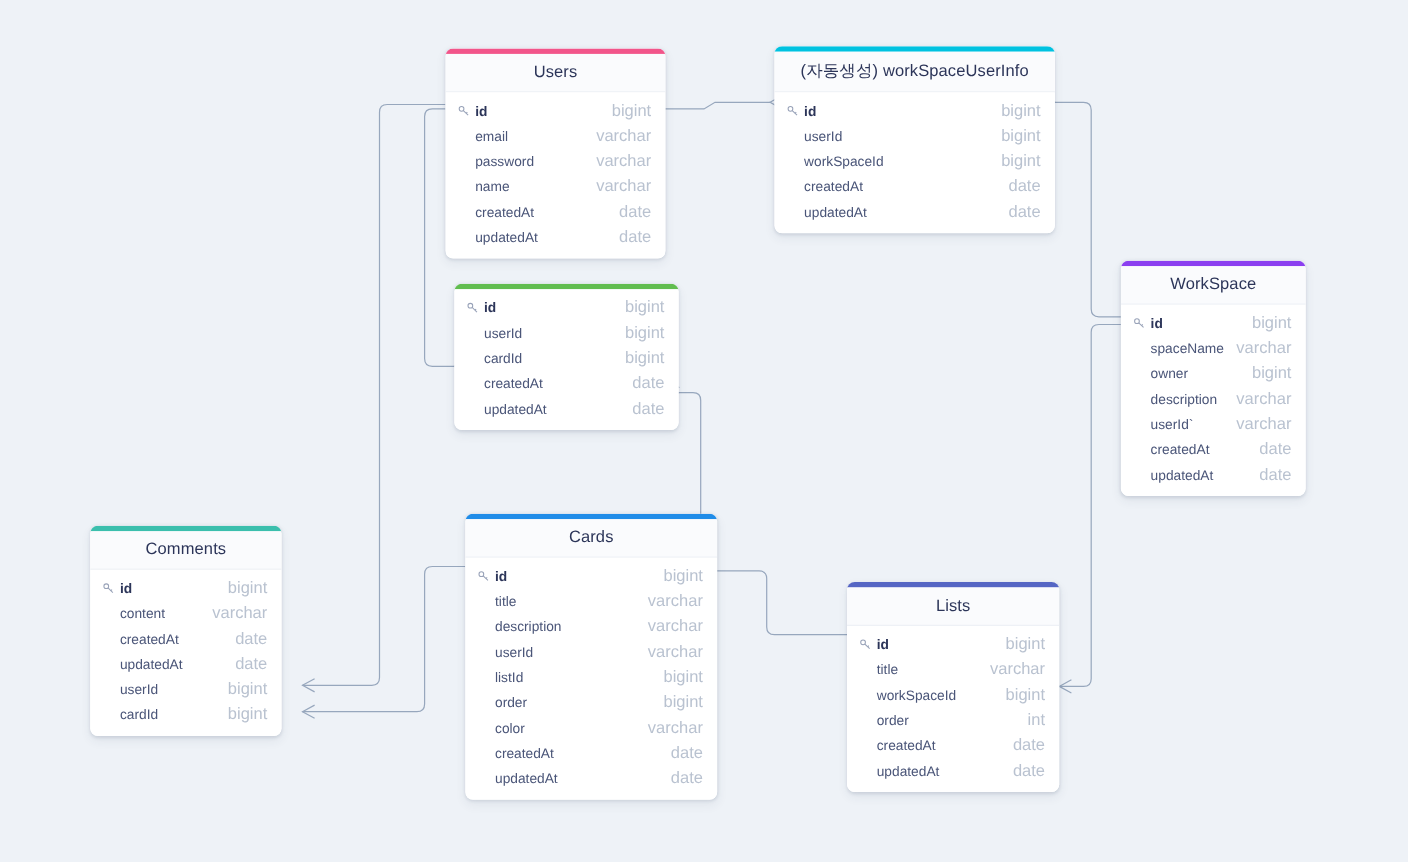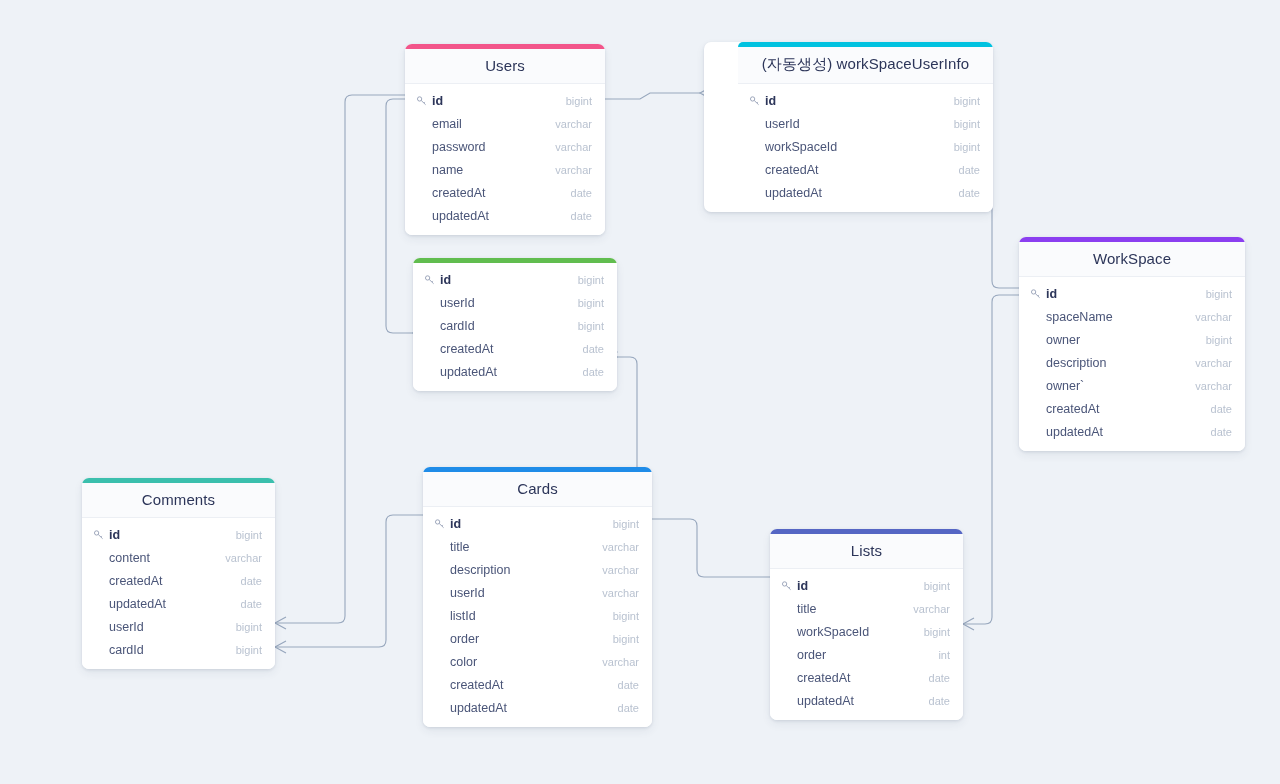--- a/index.html
+++ b/index.html
@@ -72,21 +72,21 @@
   .col-name {
     font-size: 12.5px;
     color: #4a5578;
     white-space: nowrap;
   }
   .col.pk .col-name {
     color: #2c3559;
     font-weight: bold;
   }
   .col-type {
-    font-size: 11px;
+    font-size: 15px;
     color: #b9c2d0;
     white-space: nowrap;
     margin-left: 22px;
   }
   .key-icon {
     width: 12px;
     height: 12px;
     flex: 0 0 12px;
     display: block;
   }
@@ -186,21 +186,21 @@
           </div>
           <div class="col">
             <div class="col-left">
               <span class="key-spacer"></span>
               <span class="col-name">updatedAt</span>
             </div>
             <span class="col-type">date</span>
           </div>
         </div>
       </div>
-      <div class="entity" style="left: 704px; top: 42px; width: 255px; padding-left: 34px;">
+      <div class="entity" style="left: 704px; top: 42px; width: 255px;">
         <div class="accent" style="background: rgb(0, 194, 224);"></div>
         <div class="ent-title">(자동생성) workSpaceUserInfo</div>
         <div class="cols">
           <div class="col pk">
             <div class="col-left">
               <span style="display: flex;">
                 <svg class="key-icon" viewBox="0 0 14 14" aria-hidden="true">
                   <g fill="none" stroke="#98a2b8" stroke-width="1.1">
                     <circle cx="4.2" cy="4.6" r="2.5"></circle>
                     <path d="M6.1 6.4 L11.2 11.3"></path>
@@ -283,21 +283,21 @@
           </div>
           <div class="col">
             <div class="col-left">
               <span class="key-spacer"></span>
               <span class="col-name">updatedAt</span>
             </div>
             <span class="col-type">date</span>
           </div>
         </div>
       </div>
-      <div class="entity" style="left: 1019px; top: 237px; width: 226px;">
+      <div class="entity" style="left: 1019px; top: 237px; width: 168px;">
         <div class="accent" style="background: rgb(139, 63, 240);"></div>
         <div class="ent-title">WorkSpace</div>
         <div class="cols">
           <div class="col pk">
             <div class="col-left">
               <span style="display: flex;">
                 <svg class="key-icon" viewBox="0 0 14 14" aria-hidden="true">
                   <g fill="none" stroke="#98a2b8" stroke-width="1.1">
                     <circle cx="4.2" cy="4.6" r="2.5"></circle>
                     <path d="M6.1 6.4 L11.2 11.3"></path>
@@ -326,41 +326,41 @@
           <div class="col">
             <div class="col-left">
               <span class="key-spacer"></span>
               <span class="col-name">description</span>
             </div>
             <span class="col-type">varchar</span>
           </div>
           <div class="col">
             <div class="col-left">
               <span class="key-spacer"></span>
-              <span class="col-name">owner`</span>
-            </div>
-            <span class="col-type">varchar</span>
-          </div>
-          <div class="col">
-            <div class="col-left">
-              <span class="key-spacer"></span>
-              <span class="col-name">createdAt</span>
-            </div>
-            <span class="col-type">date</span>
-          </div>
-          <div class="col">
-            <div class="col-left">
-              <span class="key-spacer"></span>
-              <span class="col-name">updatedAt</span>
-            </div>
-            <span class="col-type">date</span>
-          </div>
-        </div>
-      </div>
-      <div class="entity" style="left: 82px; top: 478px; width: 193px;">
+              <span class="col-name">userId`</span>
+            </div>
+            <span class="col-type">varchar</span>
+          </div>
+          <div class="col">
+            <div class="col-left">
+              <span class="key-spacer"></span>
+              <span class="col-name">createdAt</span>
+            </div>
+            <span class="col-type">date</span>
+          </div>
+          <div class="col">
+            <div class="col-left">
+              <span class="key-spacer"></span>
+              <span class="col-name">updatedAt</span>
+            </div>
+            <span class="col-type">date</span>
+          </div>
+        </div>
+      </div>
+      <div class="entity" style="left: 82px; top: 478px; width: 174px;">
         <div class="accent" style="background: rgb(59, 191, 173);"></div>
         <div class="ent-title">Comments</div>
         <div class="cols">
           <div class="col pk">
             <div class="col-left">
               <span style="display: flex;">
                 <svg class="key-icon" viewBox="0 0 14 14" aria-hidden="true">
                   <g fill="none" stroke="#98a2b8" stroke-width="1.1">
                     <circle cx="4.2" cy="4.6" r="2.5"></circle>
                     <path d="M6.1 6.4 L11.2 11.3"></path>

